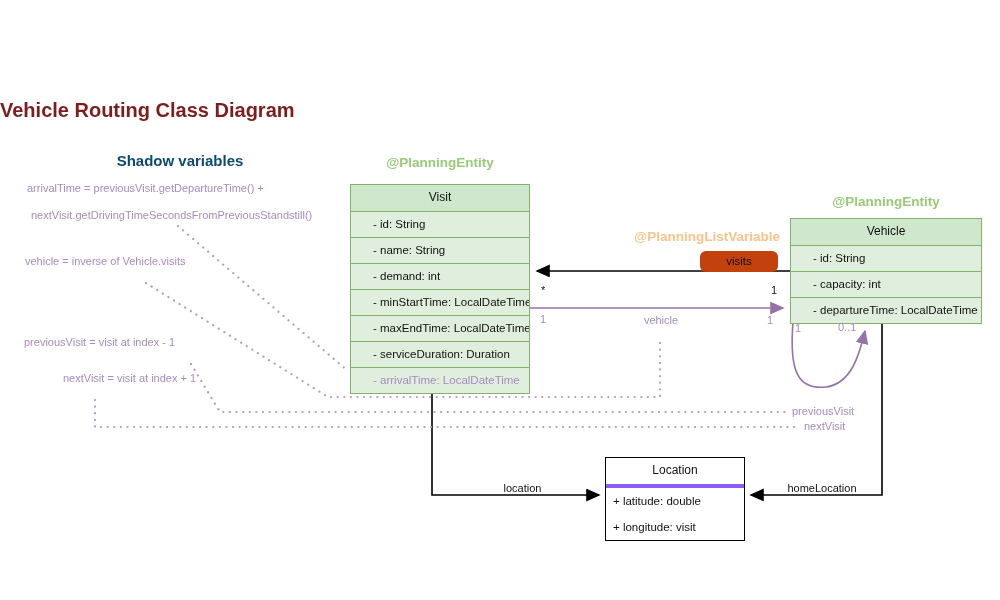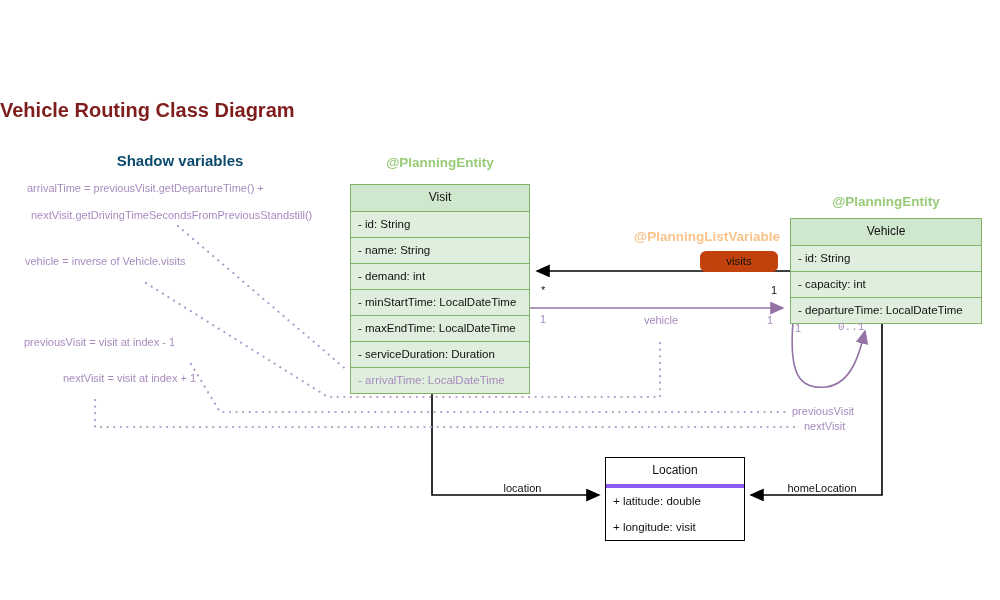--- a/index.html
+++ b/index.html
@@ -23,41 +23,41 @@
   #visit-stereo{left:350px;top:155px;width:180px;text-align:center;color:#97cb77;}
   #vehicle-stereo{left:790px;top:194px;width:192px;text-align:center;color:#97cb77;}
   #plv-label{left:600px;top:229px;width:180px;text-align:right;color:#f9c38a;}
   #visits-badge{left:700px;top:251px;width:78px;height:21px;background:#c2410c;border-radius:6px;
                 font-size:11.5px;color:#111;text-align:center;line-height:21px;}
 
   
   .uml{border:1px solid #82b366;box-sizing:border-box;}
   .uml .hdr{height:26px;line-height:25px;text-align:center;font-size:12px;color:#111;
             background:#cfe7cc;box-sizing:border-box;}
-  .uml .row{height:26px;line-height:25px;font-size:11.5px;color:#111;padding-left:7px;
+  .uml .row{height:26px;line-height:25px;font-size:11.5px;color:#111;padding-left:22px;
             background:#e0efdd;border-top:1px solid #82b366;box-sizing:border-box;white-space:nowrap;overflow:hidden;}
   #visit-class{left:350px;top:178px;width:180px;margin-top:6px;}
   #vehicle-class{left:790px;top:218px;width:192px;}
   .row-purple{color:#a78bbf !important;}
 
   #location-class{left:605px;top:457px;width:140px;border:1px solid #000000;box-sizing:border-box;background:#ffffff;}
   #location-class .hdr{height:26px;line-height:25px;text-align:center;font-size:12px;color:#111;background:#ffffff;}
   #location-class .lrow{height:26px;line-height:26px;font-size:11.5px;color:#111;padding-left:7px;background:#ffffff;white-space:nowrap;}
   #location-class .body{border-top:4px solid #8b5cf6;}
 
   
   .mult-b{font-size:11px;color:#111;white-space:nowrap;}
   .mult-p{font-size:11px;color:#a78bbf;white-space:nowrap;}
   #m-visits-star{left:541px;top:284px;}
   #m-visits-one{left:771px;top:284px;}
   #m-vehicle-l{left:540px;top:313px;}
   #m-vehicle-r{left:767px;top:314px;}
   #lbl-vehicle{left:620px;top:314px;width:82px;text-align:center;}
   #m-loop-1{left:795px;top:322px;}
-  #m-loop-01{left:838px;top:321px;font-family:Liberation Mono, monospace;}
+  #m-loop-01{left:838px;top:321px;}
   #lbl-prev{left:792px;top:405px;}
   #lbl-next{left:804px;top:420px;}
   #lbl-location{left:480px;top:482px;width:85px;text-align:center;}
   #lbl-homelocation{left:778px;top:482px;width:88px;text-align:center;}
 
   svg{position:absolute;left:0;top:0;}
 </style>
 </head>
 <body>
 

